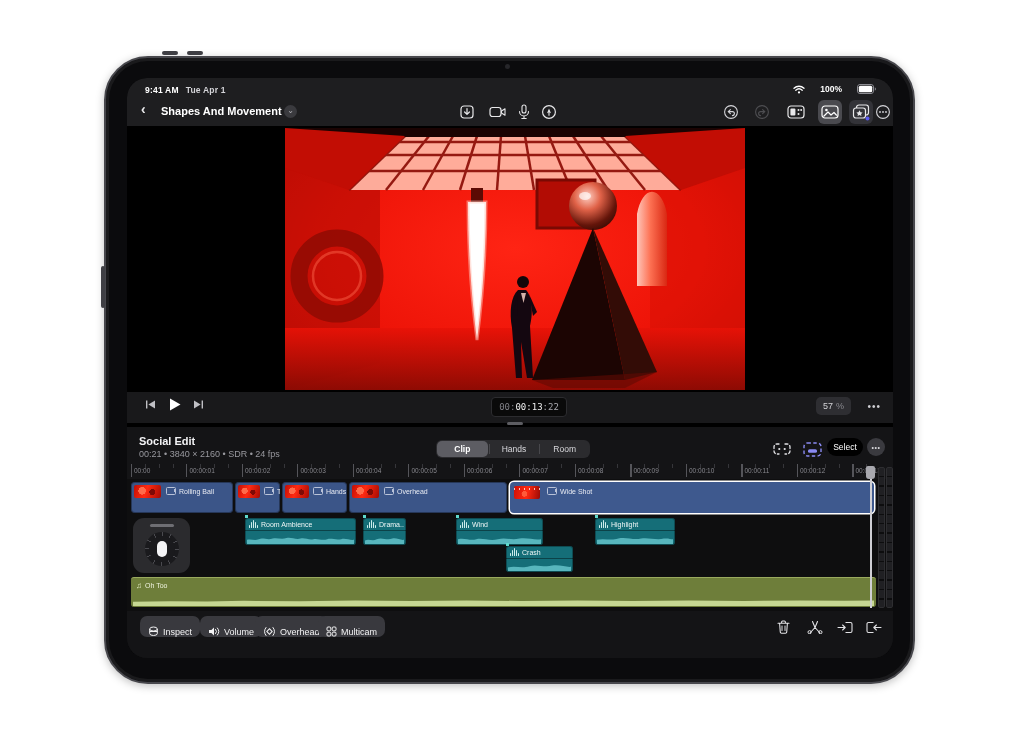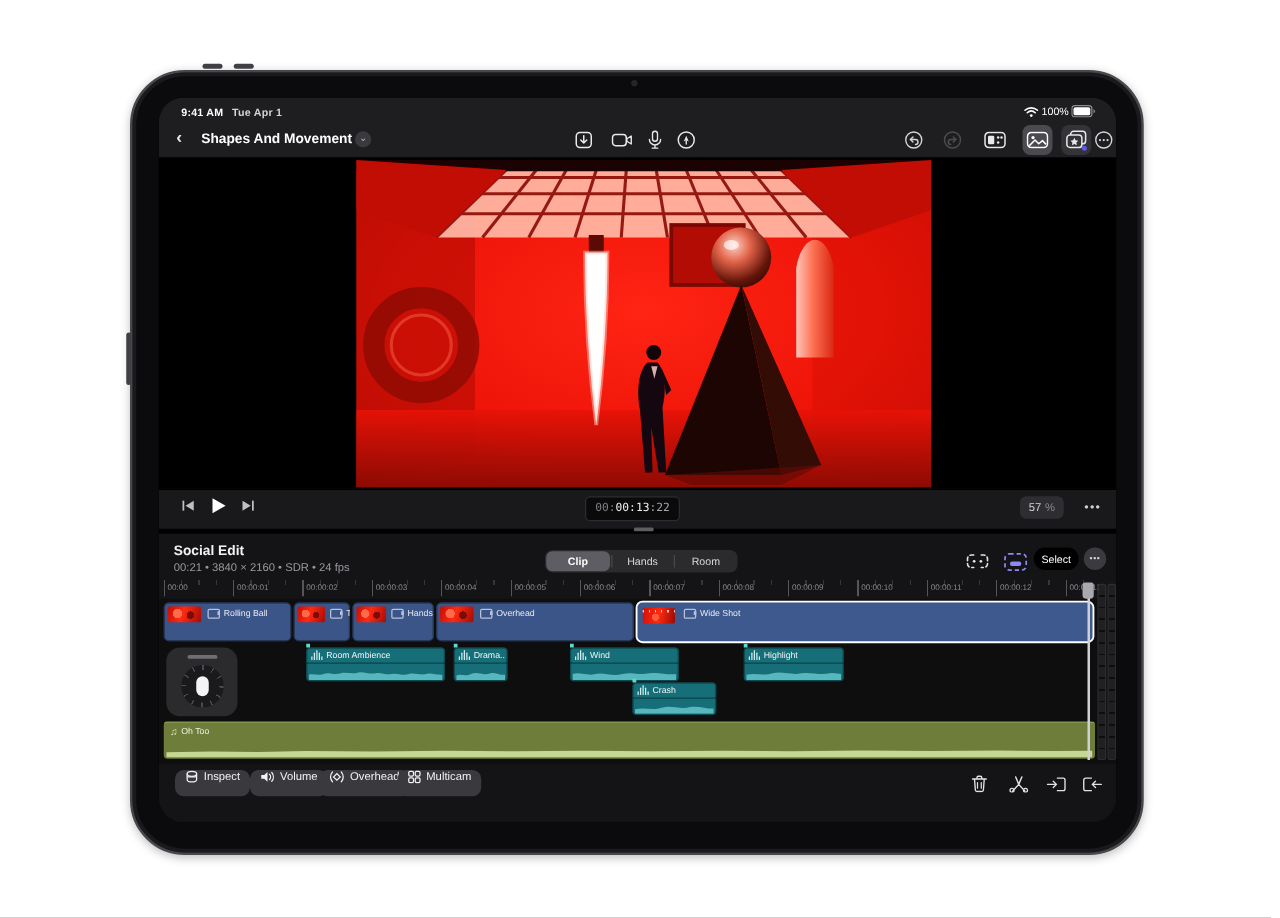--- a/index.html
+++ b/index.html
@@ -6,36 +6,36 @@
   .canvas{position:relative;width:1024px;height:734px;background:#ffffff;overflow:hidden;}
   .abs{position:absolute;}
   
   .device{position:absolute;left:104px;top:56px;width:807px;height:624px;background:#0b0b0d;border-radius:44px;border:2px solid #47474c;box-shadow:0 2px 8px rgba(0,0,0,.25), inset 0 0 0 3px #1a1a1c;}
   .edge-btn{position:absolute;background:#3f3f44;border-radius:3px;}
   .screen{position:absolute;left:127px;top:78px;width:766px;height:580px;background:#000;border-radius:20px;overflow:hidden;}
   
   .topbar{position:absolute;left:0;top:0;width:766px;height:48px;background:#1e1e20;border-bottom:1px solid #000;}
   .status-left{position:absolute;left:18px;top:7px;font-size:8.5px;color:#fff;font-weight:bold;letter-spacing:.2px;}
   .status-left .date{color:#d4d4d8;font-weight:bold;margin-left:7px;}
-  .status-right{position:absolute;right:16px;top:6px;display:flex;align-items:center;gap:2px;color:#fff;font-size:8.5px;font-weight:normal;}
+  .status-right{position:absolute;right:16px;top:6px;display:flex;align-items:center;gap:15px;color:#fff;font-size:8.5px;font-weight:bold;}
   .navrow{position:absolute;left:0;top:20px;width:766px;height:28px;display:flex;align-items:center;}
   .back-ch{position:absolute;left:14px;top:3px;font-size:14px;color:#e8e8ea;font-weight:bold;}
   .nav-title{position:absolute;left:34px;top:7px;font-size:11px;font-weight:bold;color:#fff;}
   .title-ch{position:absolute;top:7px;width:13px;height:13px;border-radius:50%;background:#3a3a3e;color:#aeaeb4;font-size:8px;text-align:center;line-height:12px;}
   .icon-btn{position:absolute;width:24px;height:24px;display:flex;align-items:center;justify-content:center;border-radius:6px;}
   .icon-btn.active{background:#4a4a4f;}
   .icon-btn.semi{background:#333338;}
   .icon-btn svg{display:block;}
   
   .viewer{position:absolute;left:0;top:48px;width:766px;height:265px;background:#000;}
   .video{position:absolute;left:158px;top:2px;width:460px;height:262px;background:#000;}
   
   .playerbar{position:absolute;left:0;top:313px;width:766px;height:31px;background:#19191b;border-top:1px solid #000;}
   .transport{position:absolute;left:18px;top:6px;display:flex;align-items:center;gap:12px;}
-  .timecode{position:absolute;left:341px;top:5px;width:74px;height:18px;background:#0a0a0a;border:1px solid #2c2c2f;border-radius:4px;display:flex;align-items:center;justify-content:center;font-family:"DejaVu Sans Mono",monospace;font-size:9px;}
+  .timecode{position:absolute;left:364px;top:5px;width:74px;height:18px;background:#0a0a0a;border:1px solid #2c2c2f;border-radius:4px;display:flex;align-items:center;justify-content:center;font-family:"DejaVu Sans Mono",monospace;font-size:9px;}
   .tc-dim{color:#7f7f85;} .tc-main{color:#efefef;} .tc-mid{color:#a8a8ae;}
   .zoombox{position:absolute;right:42px;top:5px;height:18px;padding:0 7px;background:#2e2e32;border-radius:5px;display:flex;align-items:center;gap:3px;font-size:9px;color:#d2d2d6;}
   .zoombox .unit{color:#8a8a90;}
   .player-more{position:absolute;right:12px;top:9px;color:#cfcfd4;font-size:10px;letter-spacing:1px;}
   .drag-pill{position:absolute;left:380px;top:344px;width:16px;height:3px;border-radius:2px;background:#5d5d62;}
   
   .timeline{position:absolute;left:0;top:349px;width:766px;height:231px;background:#141416;}
   .tl-title{position:absolute;left:12px;top:8px;font-size:11px;font-weight:bold;color:#f2f2f4;}
   .tl-meta{position:absolute;left:12px;top:22px;font-size:9px;color:#98989e;}
   .seg{position:absolute;left:309px;top:13px;width:154px;height:18px;background:#2b2b2e;border-radius:6px;display:flex;}
@@ -76,21 +76,21 @@
     background-image:repeating-conic-gradient(#4a4a4f 0deg 4deg,transparent 4deg 30deg);}
   .jog .dial::after{content:"";position:absolute;inset:4px;border-radius:50%;background:#1a1a1d;}
   .jog .knob{position:absolute;left:50%;top:31px;transform:translate(-50%,-50%);width:10px;height:16px;border-radius:5px;background:#f4f4f6;z-index:2;}
   
   .playhead-line{position:absolute;left:743px;top:50px;width:1.5px;height:131px;background:#cfcfd4;}
   .playhead-handle{position:absolute;left:739px;top:39px;width:9px;height:13px;background:#a8a8ae;border-radius:2px 2px 3px 3px;}
   .meters{position:absolute;left:751px;top:40px;width:15px;height:141px;display:flex;gap:1px;}
   .meters .col{flex:1;border:1px solid #2e2e31;border-radius:2px;background:repeating-linear-gradient(180deg,#202023 0 8px,#0d0d0e 8px 9.4px);}
   
   .toolsrow{position:absolute;left:0;top:189px;width:766px;height:42px;background:#141416;}
-  .tool-btn{position:absolute;top:0;height:21px;background:#39393e;border-radius:7px;display:flex;align-items:flex-start;gap:4px;padding:0 8px;color:#f2f2f3;font-size:9px;}
+  .tool-btn{position:absolute;top:0;height:21px;background:#39393e;border-radius:7px;display:flex;align-items:flex-end;gap:4px;padding:0 8px;color:#f2f2f3;font-size:9px;}
   .tr-ic{position:absolute;top:2px;width:18px;height:18px;display:flex;align-items:center;justify-content:center;}
 </style>
 </head>
 <body>
 
 <div class="canvas">
 
   <div class="device"></div>
   <div class="edge-btn" style="left:162px;top:51px;width:16px;height:4px;"></div>
   <div class="edge-btn" style="left:187px;top:51px;width:16px;height:4px;"></div>

